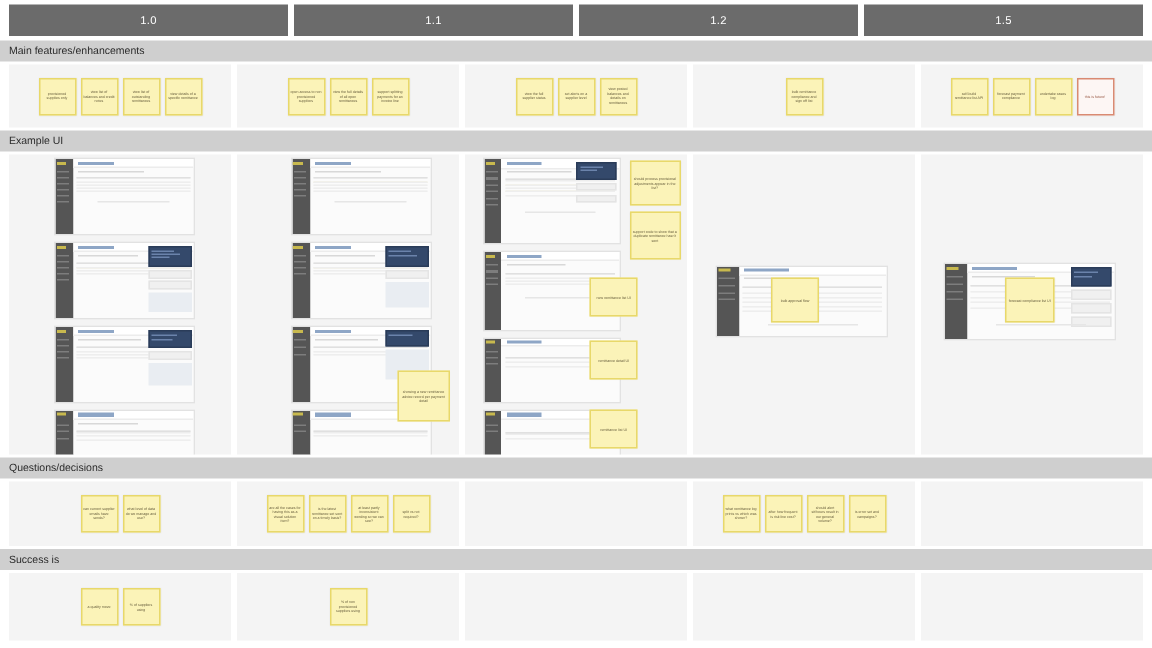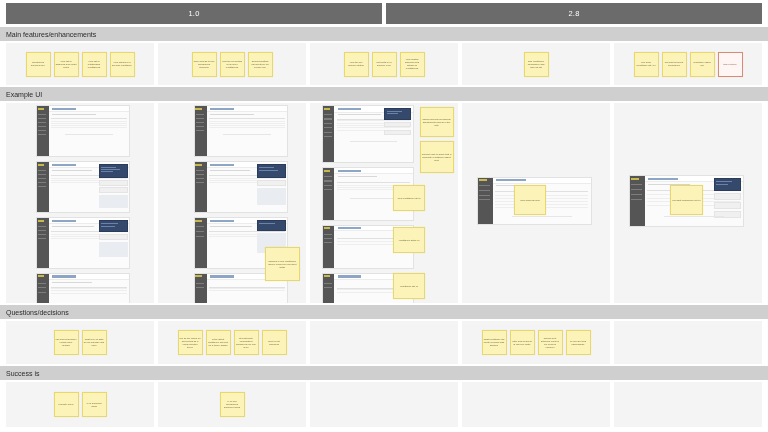--- a/index.html
+++ b/index.html
@@ -204,21 +204,23 @@
     z-index: 5;
   }
 </style>
 </head>
 <body>
 
 <div id="board">
 
   <div class="header-strip">
     <div class="col-header">1.0</div>
-    <div class="col-header">2.8</div>
+    <div class="col-header">1.1</div>
+    <div class="col-header">1.2</div>
+    <div class="col-header">1.5</div>
   </div>
 
   <div class="row-label" style="top:27px;height:14px;">Main features/enhancements</div>
 
   <div class="row-body" style="top:43px;height:42px;">
     <div class="cell">
       <div class="note-row">
         <div class="note sm">provisioned supplies only</div>
         <div class="note sm">view list of balances and credit notes</div>
         <div class="note sm">view list of outstanding remittances</div>

